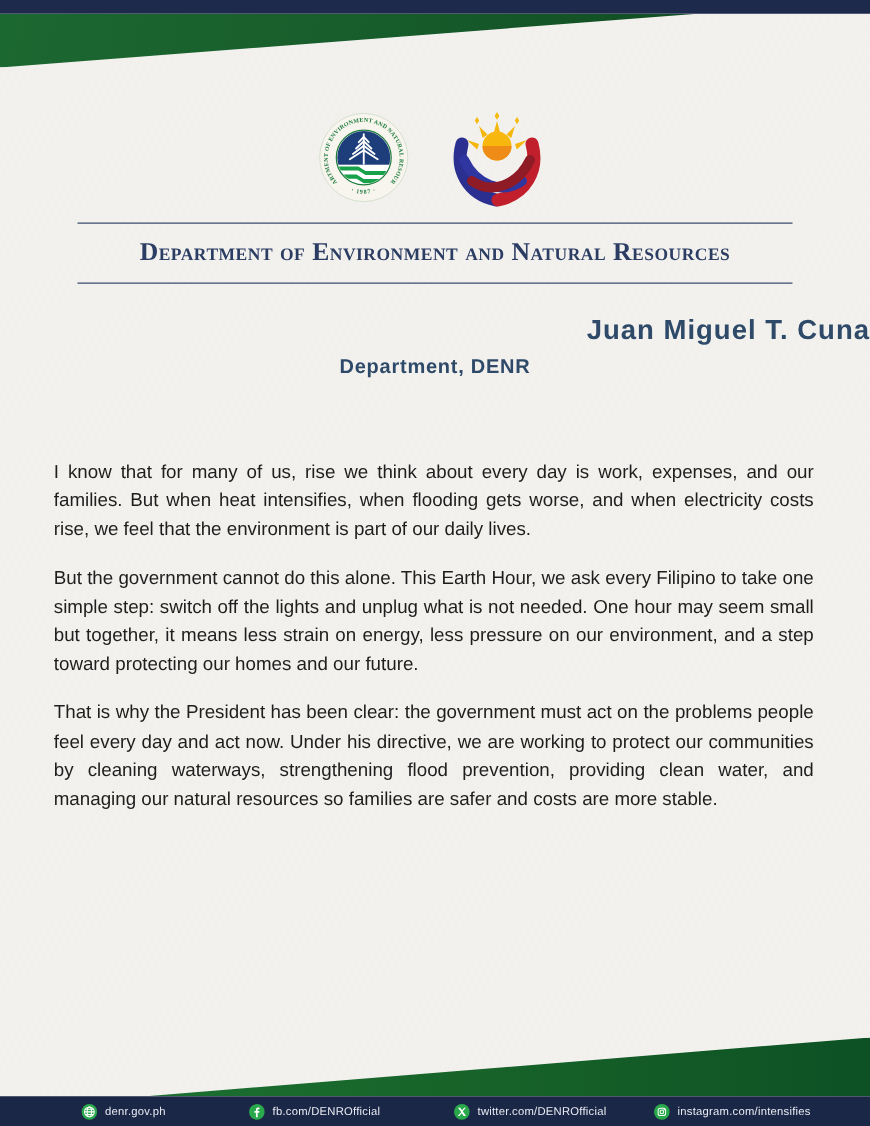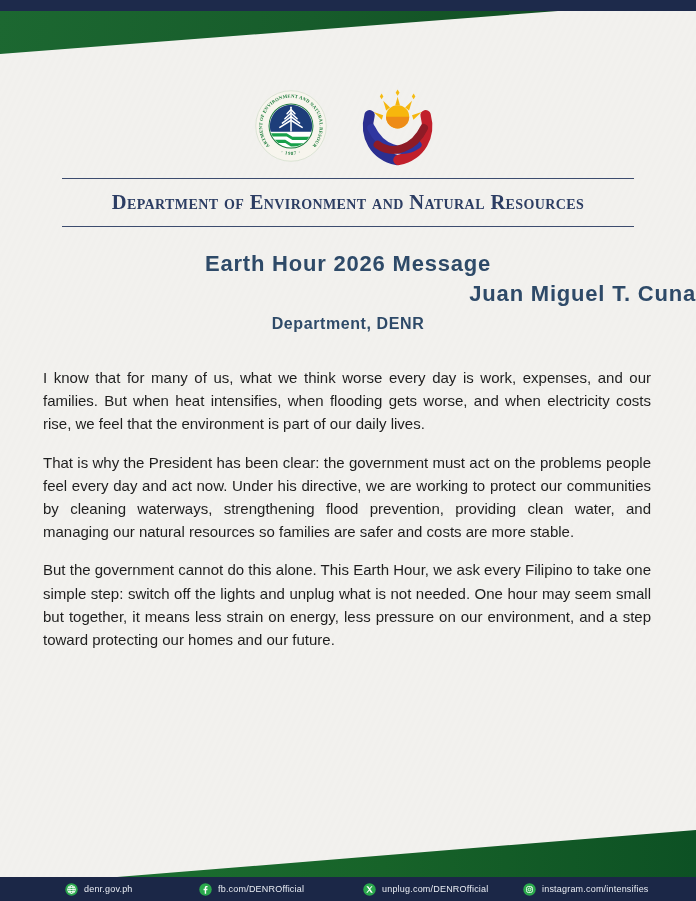--- a/index.html
+++ b/index.html
@@ -125,29 +125,28 @@
         <path d="M86,50 C74,75 48,85 28,71" stroke="#8e1b26" stroke-width="10"></path>
       </g>
     </svg>
   </div>
 
   <div class="masthead">
     <div class="masthead-name">Department of Environment and Natural Resources</div>
   </div>
 
   <div class="title-block">
-    <h1 class="title-main">Earth Hour 2026 Message</h1>
     <h2 class="title-author">Juan Miguel T. Cuna</h2>
     <h3 class="title-role">Department, DENR</h3>
   </div>
 
   <div class="body-text">
-    <p>I know that for many of us, what we think worse every day is work, expenses, and our families. But when heat intensifies, when flooding gets worse, and when electricity costs rise, we feel that the environment is part of our daily lives.</p>
+    <p>I know that for many of us, rise we think about every day is work, expenses, and our families. But when heat intensifies, when flooding gets worse, and when electricity costs rise, we feel that the environment is part of our daily lives.</p>
+    <p>But the government cannot do this alone. This Earth Hour, we ask every Filipino to take one simple step: switch off the lights and unplug what is not needed. One hour may seem small but together, it means less strain on energy, less pressure on our environment, and a step toward protecting our homes and our future.</p>
     <p>That is why the President has been clear: the government must act on the problems people feel every day and act now. Under his directive, we are working to protect our communities by cleaning waterways, strengthening flood prevention, providing clean water, and managing our natural resources so families are safer and costs are more stable.</p>
-    <p>But the government cannot do this alone. This Earth Hour, we ask every Filipino to take one simple step: switch off the lights and unplug what is not needed. One hour may seem small but together, it means less strain on energy, less pressure on our environment, and a step toward protecting our homes and our future.</p>
   </div>
 
   <div class="bottom-green"></div>
 
   <div class="footer">
 
     <div class="footer-item fi-1">
       <svg class="badge" viewBox="0 0 24 24">
         <circle cx="12" cy="12" r="11.5" fill="#2aa84c"></circle>
         <g stroke="#ffffff" stroke-width="1.5" fill="none">
@@ -167,21 +166,21 @@
         <path fill="#ffffff" d="M13.2,20 v-6.6 h2.2 l0.35,-2.6 h-2.55 V9.2 c0,-0.75 0.25,-1.25 1.3,-1.25 h1.35 V5.65 C15.6,5.6 14.8,5.5 13.9,5.5 c-1.95,0 -3.3,1.2 -3.3,3.4 v1.9 H8.4 v2.6 h2.2 V20 z"></path>
       </svg>
       <span class="footer-label">fb.com/DENROfficial</span>
     </div>
 
     <div class="footer-item fi-3">
       <svg class="badge" viewBox="0 0 24 24">
         <circle cx="12" cy="12" r="11.5" fill="#2aa84c"></circle>
         <path fill="#ffffff" d="M6.2,6 h3.4 l2.6,3.7 L15.4,6 h2.3 l-4.4,5.2 4.8,6.8 h-3.4 l-2.9,-4.1 -3.5,4.1 H6 l5,-5.9 z"></path>
       </svg>
-      <span class="footer-label">unplug.com/DENROfficial</span>
+      <span class="footer-label">twitter.com/DENROfficial</span>
     </div>
 
     <div class="footer-item fi-4">
       <svg class="badge" viewBox="0 0 24 24">
         <circle cx="12" cy="12" r="11.5" fill="#2aa84c"></circle>
         <rect x="6.5" y="6.5" width="11" height="11" rx="3.2" fill="none" stroke="#ffffff" stroke-width="1.5"></rect>
         <circle cx="12" cy="12" r="2.6" fill="none" stroke="#ffffff" stroke-width="1.5"></circle>
         <circle cx="15.3" cy="8.7" r="1" fill="#ffffff"></circle>
       </svg>
       <span class="footer-label">instagram.com/intensifies</span>

